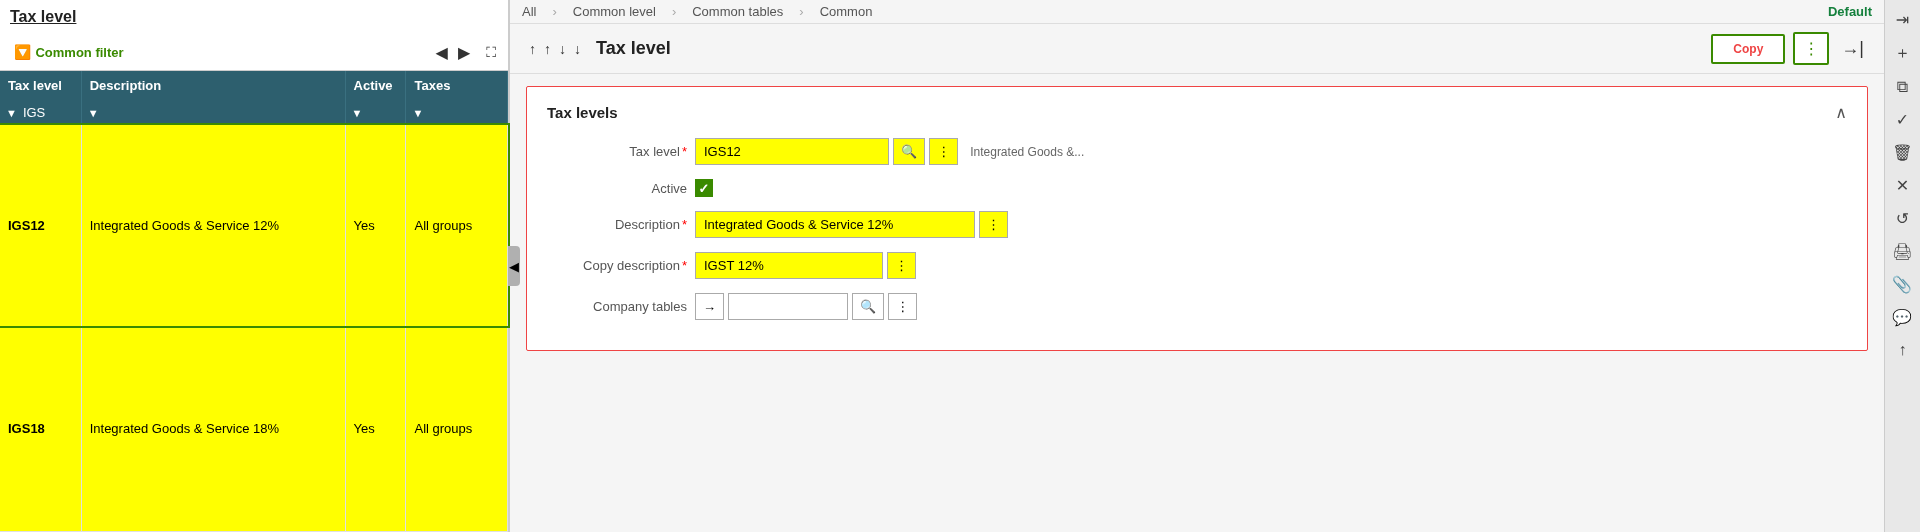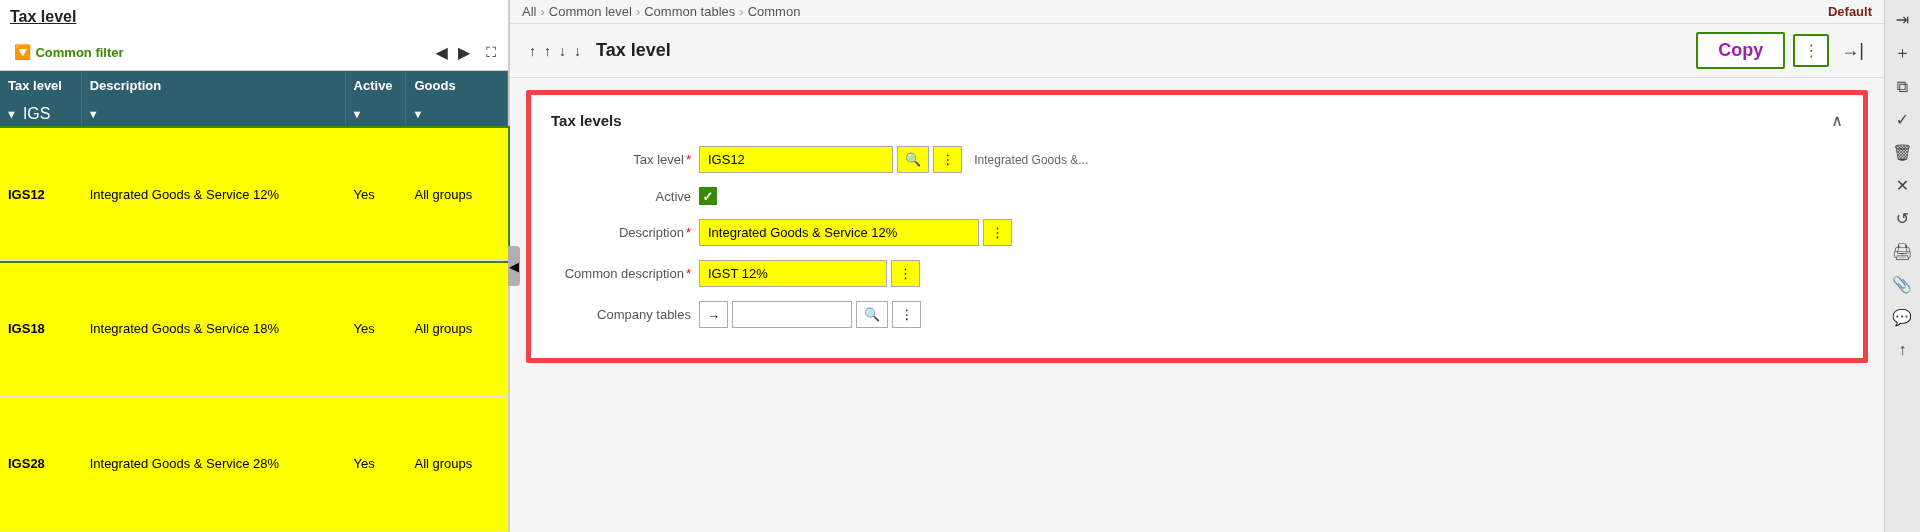--- a/index.html
+++ b/index.html
@@ -82,21 +82,21 @@
     .data-table thead tr.filter-row td {
       background: #2d5f6e;
       padding: 3px 6px;
       border-right: 1px solid #3a7080;
     }
     .filter-input {
       width: 100%;
       background: #2d5f6e;
       border: none;
       color: #fff;
-      font-size: 16px;
+      font-size: 13px;
       padding: 2px 4px;
       outline: none;
     }
     .filter-icon {
       color: #fff;
       font-size: 11px;
     }
     .filter-cell {
       display: flex;
       align-items: center;
@@ -140,31 +140,31 @@
       flex-direction: column;
       background: #f5f5f5;
       overflow: hidden;
     }
 
     
     .breadcrumb-bar {
       display: flex;
       align-items: center;
       padding: 4px 12px;
-      gap: 4px;
+      gap: 16px;
       background: #f5f5f5;
       border-bottom: 1px solid #ddd;
       font-size: 12px;
       color: #333;
     }
     .breadcrumb-sep { color: #aaa; }
     .breadcrumb-link { color: #555; text-decoration: none; }
     .breadcrumb-default {
       margin-left: auto;
-      color: #7f1d1d;
+      color: #15803d;
       font-weight: bold;
       font-size: 13px;
     }
 
     
     .detail-header {
       display: flex;
       align-items: center;
       padding: 8px 16px;
       gap: 8px;
@@ -191,24 +191,24 @@
       margin-left: 4px;
     }
     .header-actions {
       margin-left: auto;
       display: flex;
       align-items: center;
       gap: 8px;
     }
     .copy-btn {
       border: 2px solid #3a8a00;
-      color: #a21caf;
+      color: #ef4444;
       background: #fff;
       padding: 6px 20px;
-      font-size: 18px;
+      font-size: 12px;
       font-weight: bold;
       cursor: pointer;
       border-radius: 2px;
       text-align: right;
     }
     .three-dot-btn {
       border: 2px solid #3a8a00;
       color: #3a8a00;
       background: #fff;
       padding: 5px 8px;
@@ -226,21 +226,21 @@
     }
 
     
     .detail-content {
       flex: 1;
       padding: 12px 16px;
       overflow-y: auto;
     }
     .section-card {
       background: #fff;
-      border: 5px solid #ef4444;
+      border: 1px solid #ef4444;
       border-radius: 2px;
       padding: 16px 20px;
       position: relative;
     }
     .section-header {
       display: flex;
       align-items: center;
       justify-content: space-between;
       margin-bottom: 16px;
     }
@@ -378,21 +378,21 @@
     </div>
     <button class="expand-btn">⛶</button>
   </div>
 
   <table class="data-table">
     <thead>
       <tr>
         <th class="col-taxlevel">Tax level</th>
         <th class="col-desc">Description</th>
         <th class="col-active">Active</th>
-        <th class="col-group">Goods</th>
+        <th class="col-group">Taxes</th>
       </tr>
       <tr class="filter-row">
         <td>
           <div class="filter-cell">
             <span class="filter-icon">▼</span>
             <input class="filter-input" value="IGS" style="">
           </div>
         </td>
         <td>
           <div class="filter-cell">
@@ -417,26 +417,20 @@
       <td>Integrated Goods &amp; Service 12%</td>
       <td>Yes</td>
       <td>All groups</td>
     </tr>
         <tr class="row-yellow">
       <td style="font-weight:bold;margin-top:44px;">IGS18</td>
       <td>Integrated Goods &amp; Service 18%</td>
       <td>Yes</td>
       <td>All groups</td>
     </tr>
-        <tr class="row-yellow">
-      <td style="font-weight:bold;">IGS28</td>
-      <td>Integrated Goods &amp; Service 28%</td>
-      <td>Yes</td>
-      <td>All groups</td>
-    </tr>
       </tbody>
   </table>
 
   <div class="collapse-handle">◀</div>
 </div>
 
 <div class="right-panel">
 
   <div class="breadcrumb-bar">
     <a class="breadcrumb-link">All</a>
@@ -493,21 +487,21 @@
           <span>Description</span><span class="required-star">*</span>
         </label>
         <div class="field-input-group">
           <input class="yellow-input-wide" value="Integrated Goods &amp; Service 12%" style="">
           <button class="field-menu-btn">⋮</button>
         </div>
       </div>
 
       <div class="form-row">
         <label class="form-label">
-          <span>Common description</span><span class="required-star">*</span>
+          <span>Copy description</span><span class="required-star">*</span>
         </label>
         <div class="field-input-group">
           <input class="yellow-input" style="width: 188px;" value="IGST 12%">
           <button class="field-menu-btn">⋮</button>
         </div>
       </div>
 
       <div class="form-row">
         <label class="form-label">Company tables</label>
         <div class="field-input-group">

